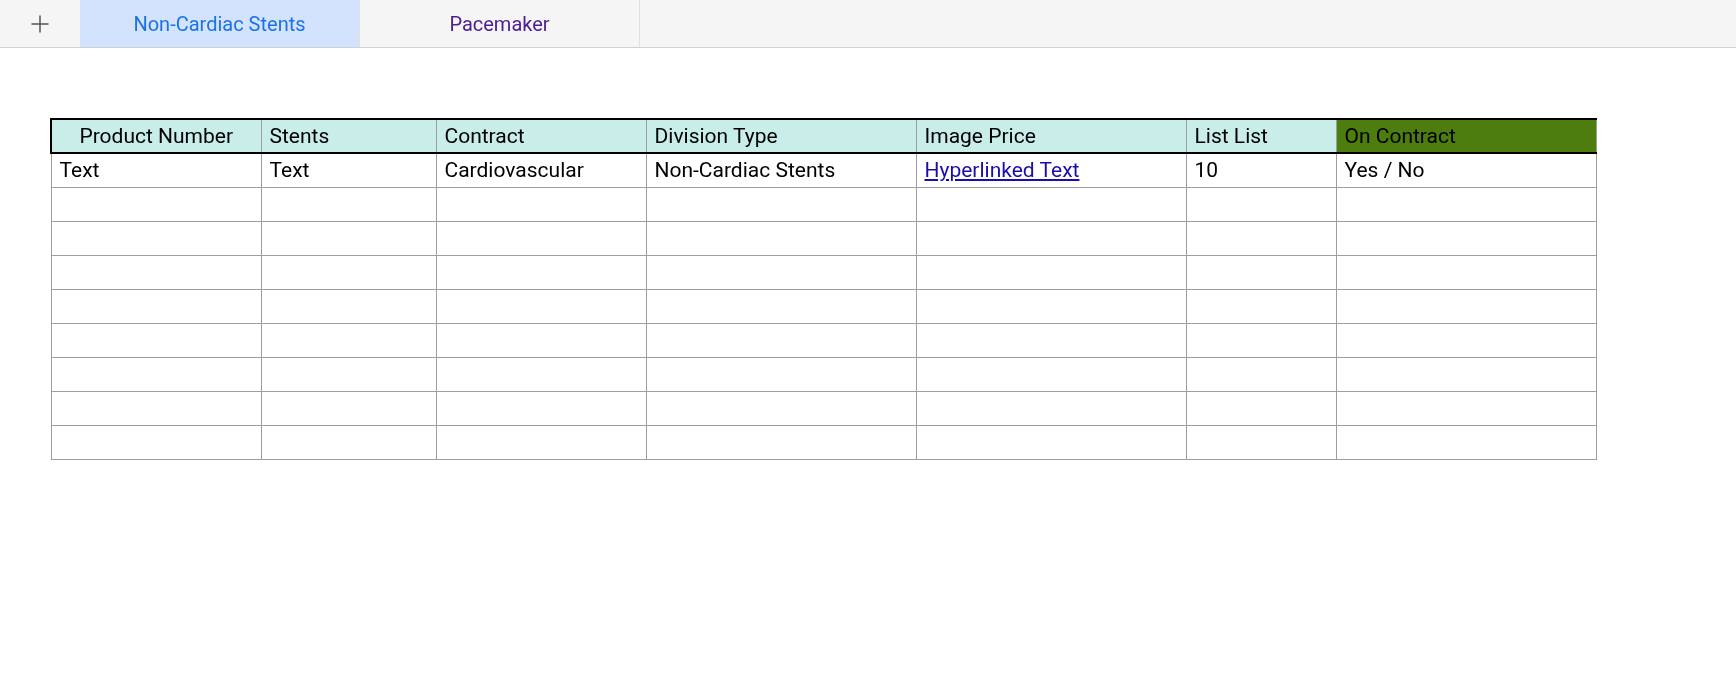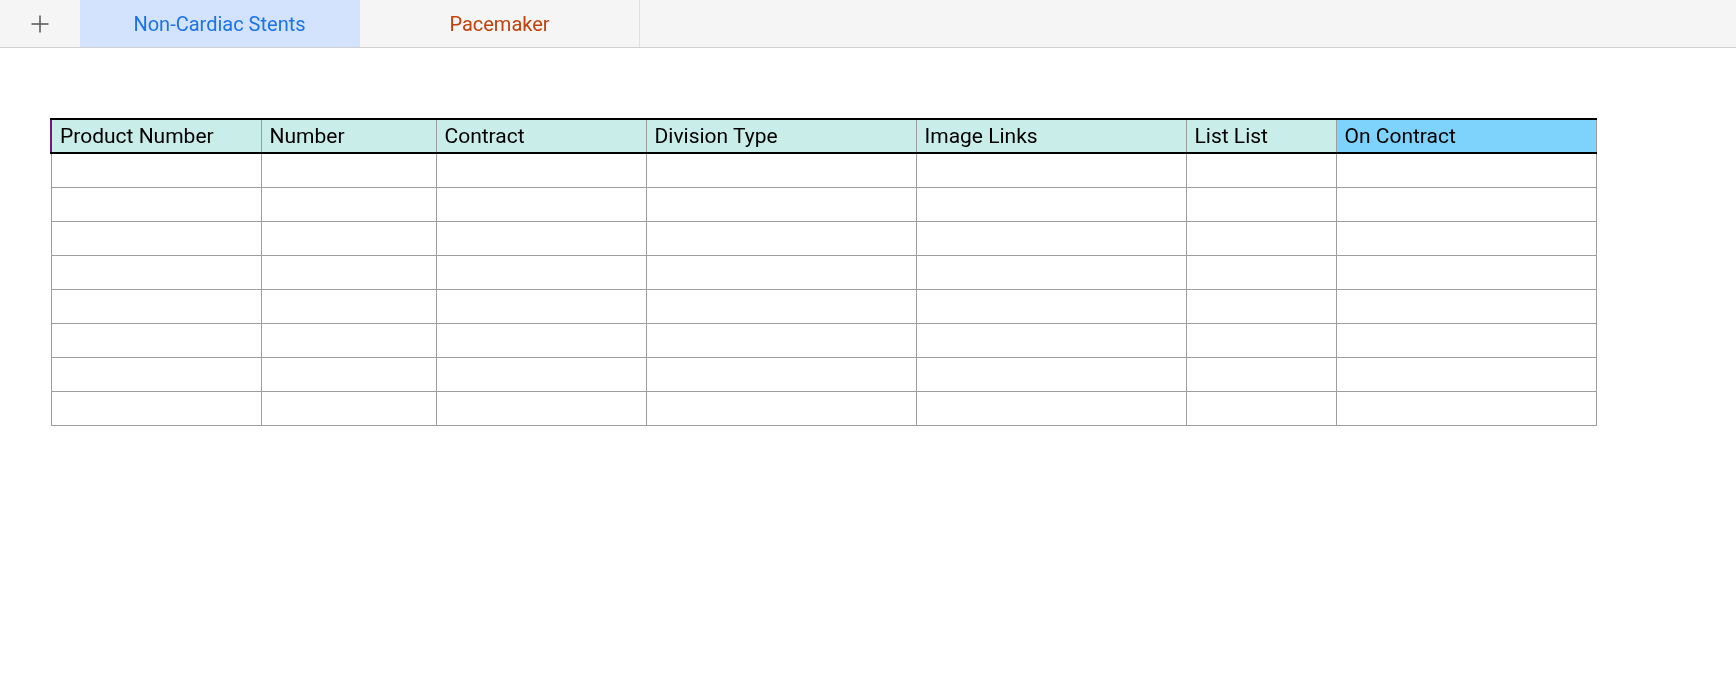--- a/index.html
+++ b/index.html
@@ -35,21 +35,21 @@
     border-right: 1px solid #e0e0e0;
     min-width: 280px;
   }
   .tab.active {
     background: #d3e3fd;
     color: #1a73e8;
     font-weight: 400;
   }
   .tab.inactive {
     background: #f5f5f5;
-    color: #c2410c;
+    color: #4c1d95;
   }
   .content {
     padding: 70px 0 0 50px;
   }
   table.sheet {
     border-collapse: collapse;
     table-layout: fixed;
   }
   table.sheet th, table.sheet td {
     border: 1px solid #9e9e9e;
@@ -59,23 +59,23 @@
     font-weight: 400;
     height: 34px;
     overflow: hidden;
     white-space: nowrap;
     font-size: 21px;
   }
   table.sheet th {
     border-top: 2px solid #000;
     border-bottom: 2px solid #000;
   }
-  table.sheet th:first-child { border-left: 2px solid #701a75; }
+  table.sheet th:first-child { border-left: 2px solid #000000; text-align: center; }
   th.h-teal { background: #c9ede9; }
-  th.h-green { background: #7dd3fc; }
+  th.h-green { background: #4d7c0f; }
   td.link a {
     color: #1a0dab;
     text-decoration: underline;
     cursor: pointer;
   }
   .col-0{width:210px;}
   .col-1{width:175px;}
   .col-2{width:210px;}
   .col-3{width:270px;}
   .col-4{width:270px;}
@@ -108,30 +108,39 @@
         <col class="col-1">
         <col class="col-2">
         <col class="col-3">
         <col class="col-4">
         <col class="col-5">
         <col class="col-6">
     </colgroup>
     <thead>
       <tr>
         <th class="h-teal"><span>Product Number</span></th>
-        <th class="h-teal"><span>Number</span></th>
+        <th class="h-teal"><span>Stents</span></th>
         <th class="h-teal"><span>Contract</span></th>
         <th class="h-teal"><span>Division Type</span></th>
-        <th class="h-teal"><span>Image Links</span></th>
+        <th class="h-teal"><span>Image Price</span></th>
         <th class="h-teal"><span>List List</span></th>
         <th class="h-green"><span>On Contract</span></th>
       </tr>
     </thead>
     <tbody>
       <tr>
+        <td><span>Text</span></td>
+        <td><span>Text</span></td>
+        <td><span>Cardiovascular</span></td>
+        <td><span>Non-Cardiac Stents</span></td>
+        <td class="link"><a><span>Hyperlinked Text</span></a></td>
+        <td><span>10</span></td>
+        <td><span>Yes / No</span></td>
+      </tr>
+      <tr>
           <td></td>
           <td></td>
           <td></td>
           <td></td>
           <td></td>
           <td></td>
           <td></td>
         </tr>
       <tr>
           <td></td>

